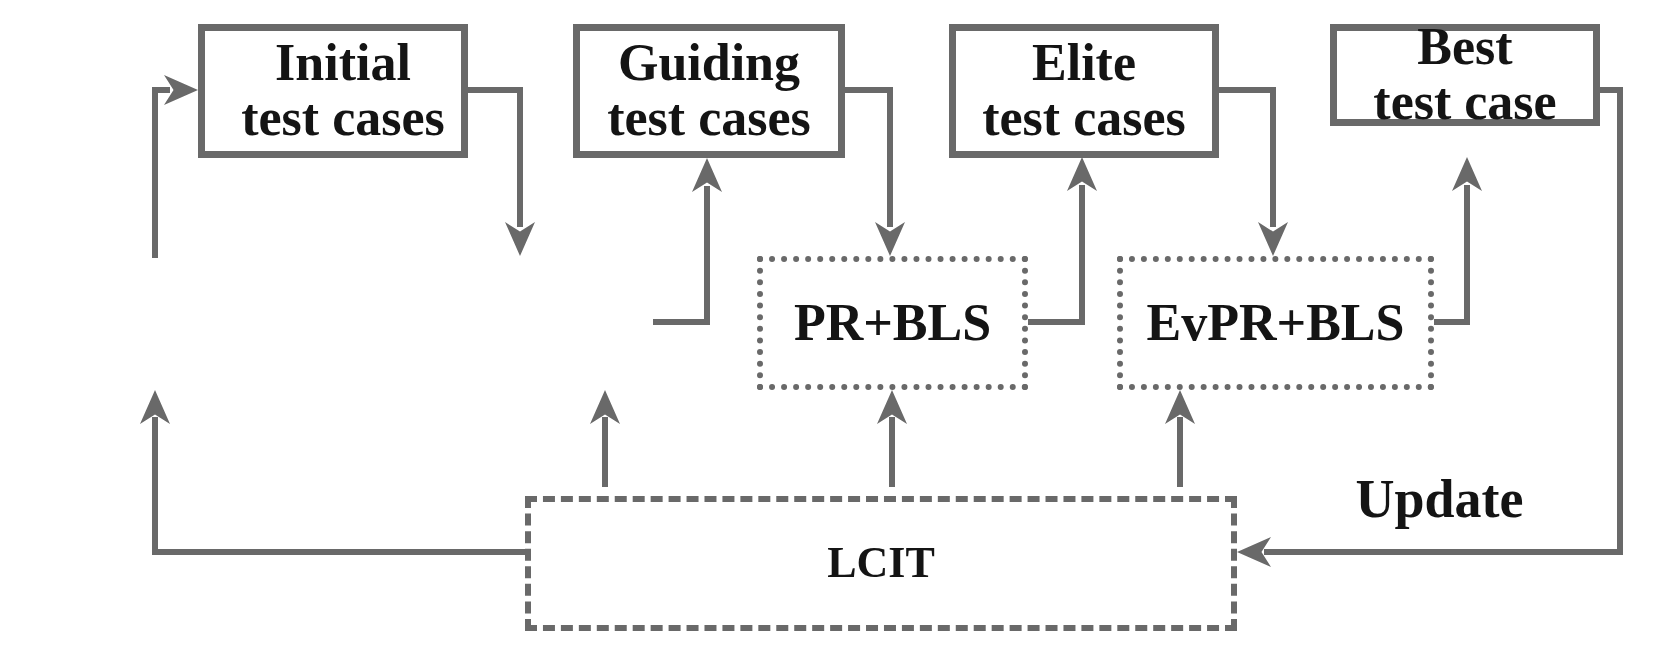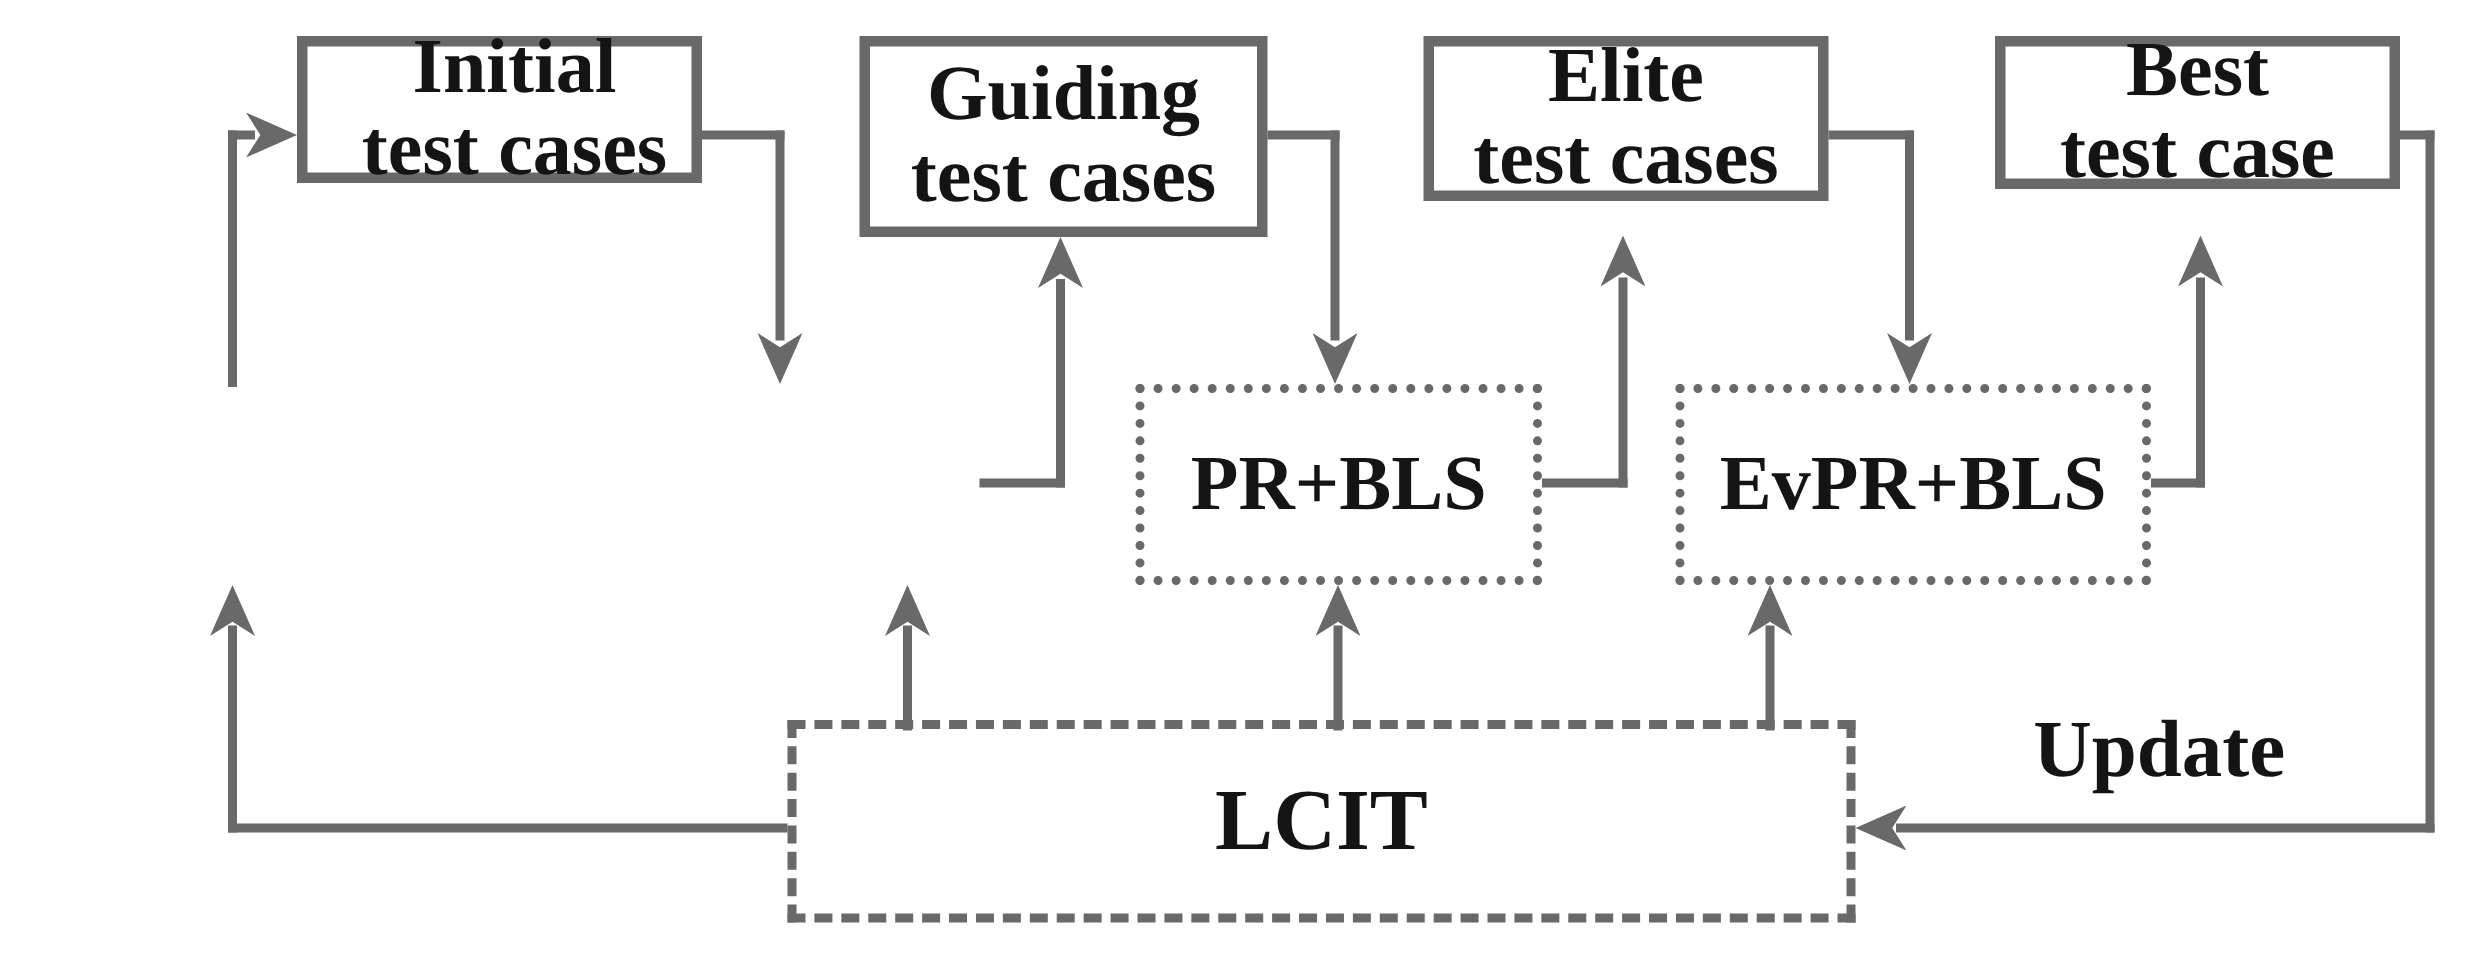--- a/index.html
+++ b/index.html
@@ -38,33 +38,33 @@
   .arrow-left{width:34px;height:30px;clip-path:polygon(0 50%,100% 0,72% 50%,100% 100%);}
   .annotation{
     position:absolute;
     color:var(--text);
     font-weight:bold;
     font-size:54px;
     text-align:center;
   }
 
   
-  #node-initial{left:198px;top:24px;width:270px;height:98px;padding-left:20px;}
+  #node-initial{left:198px;top:24px;width:270px;height:134px;padding-left:20px;}
   #node-guiding{left:573px;top:24px;width:272px;height:134px;text-align:center;}
-  #node-elite{left:949px;top:24px;width:270px;height:110px;}
+  #node-elite{left:949px;top:24px;width:270px;height:134px;}
   #node-best{left:1330px;top:24px;width:270px;height:102px;}
 
   
   #node-mscp{left:18px;top:256px;width:270px;height:134px;}
   #node-bls{left:386px;top:256px;width:267px;height:134px;}
   #node-prbls{left:757px;top:256px;width:271px;height:134px;}
   #node-evprbls{left:1117px;top:256px;width:317px;height:134px;}
 
   
-  #node-lcit{left:525px;top:480px;width:712px;height:135px;font-size:58px;}
+  #node-lcit{left:525px;top:496px;width:712px;height:135px;font-size:44px;}
 
   
   #update-label{left:1337px;top:468px;width:205px;}
 </style>
 </head>
 <body>
 
 <div id="canvas">
 
   <div class="node solid-box" id="node-initial">Initial

